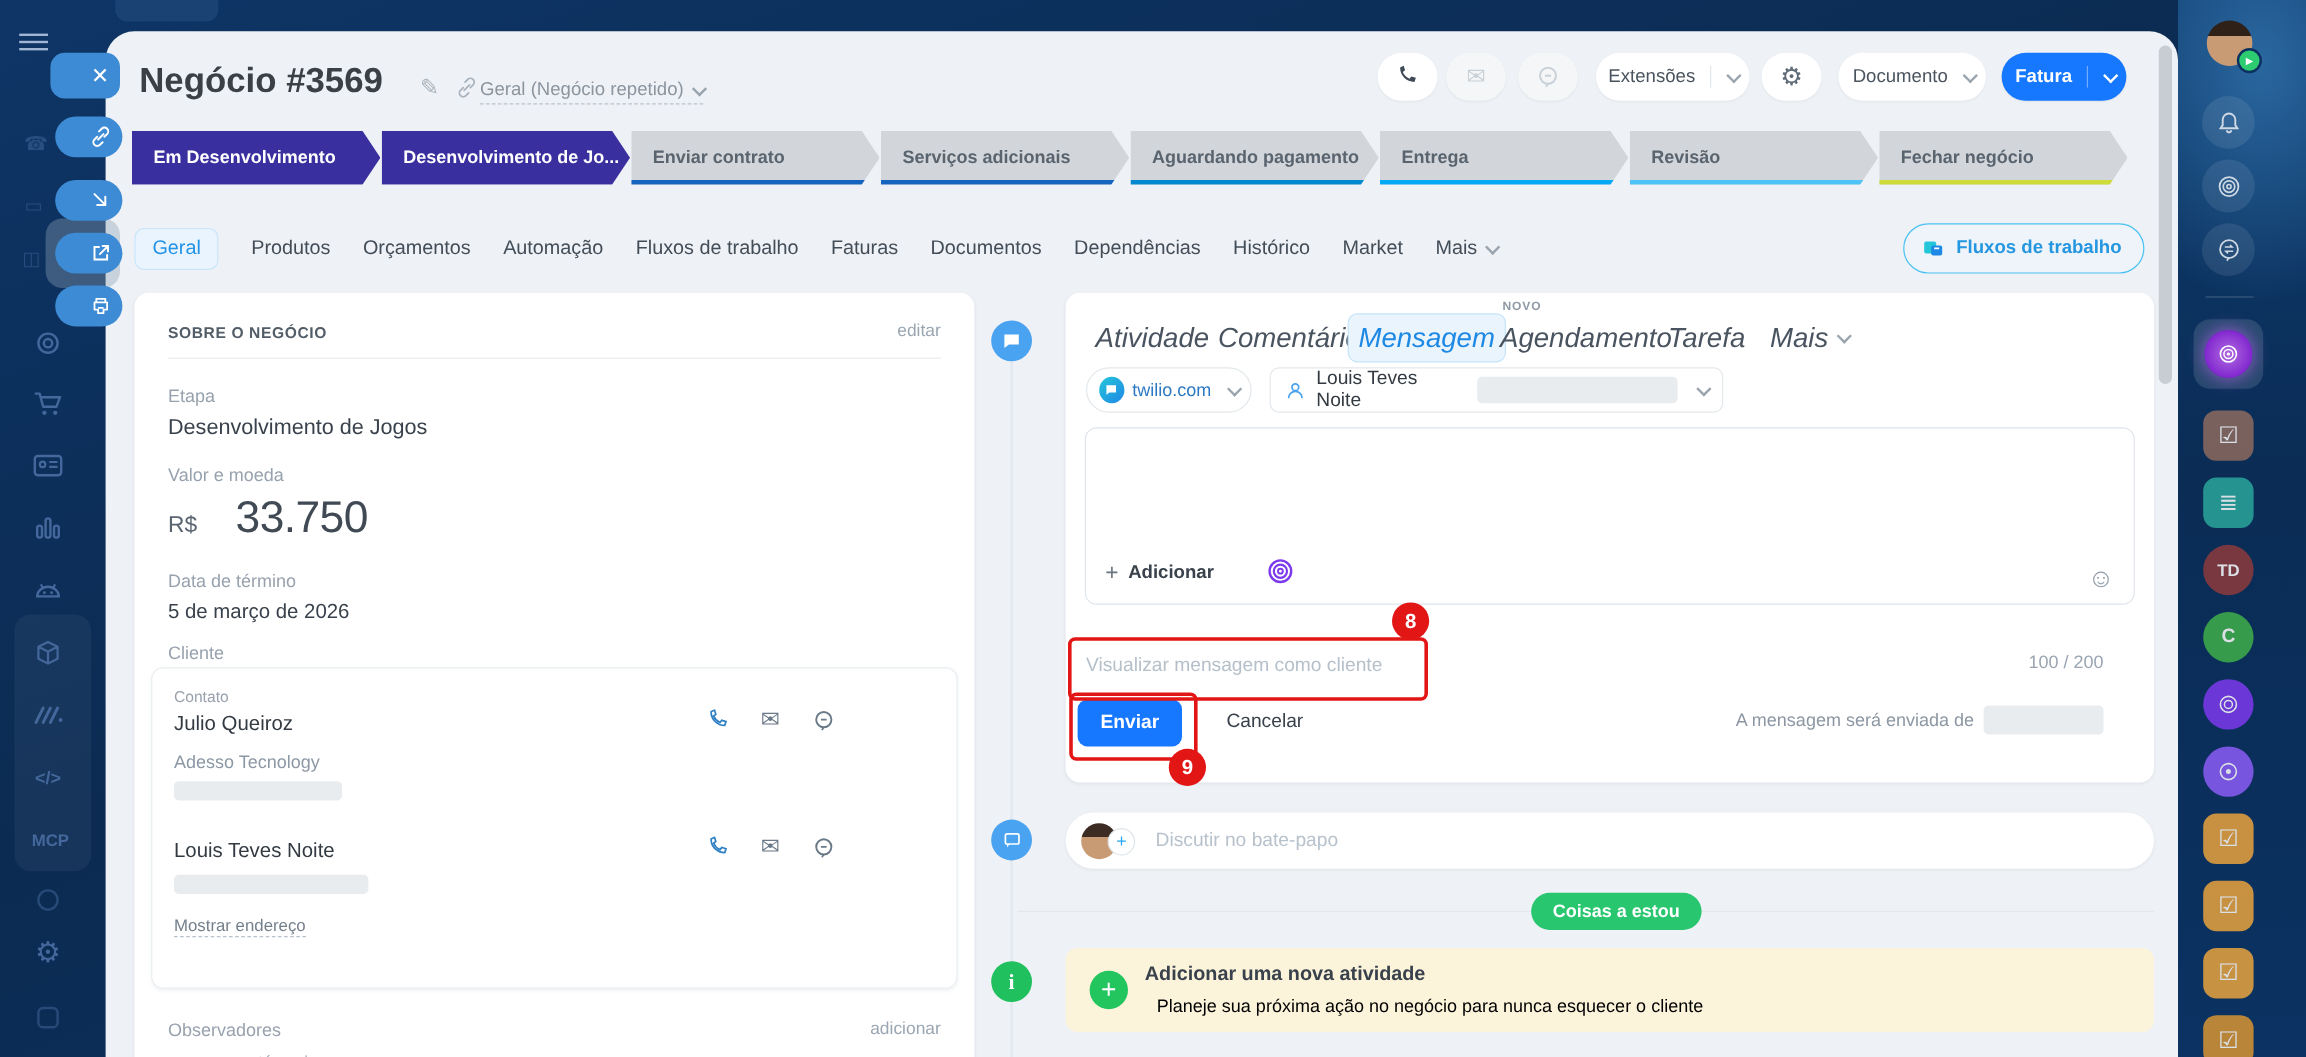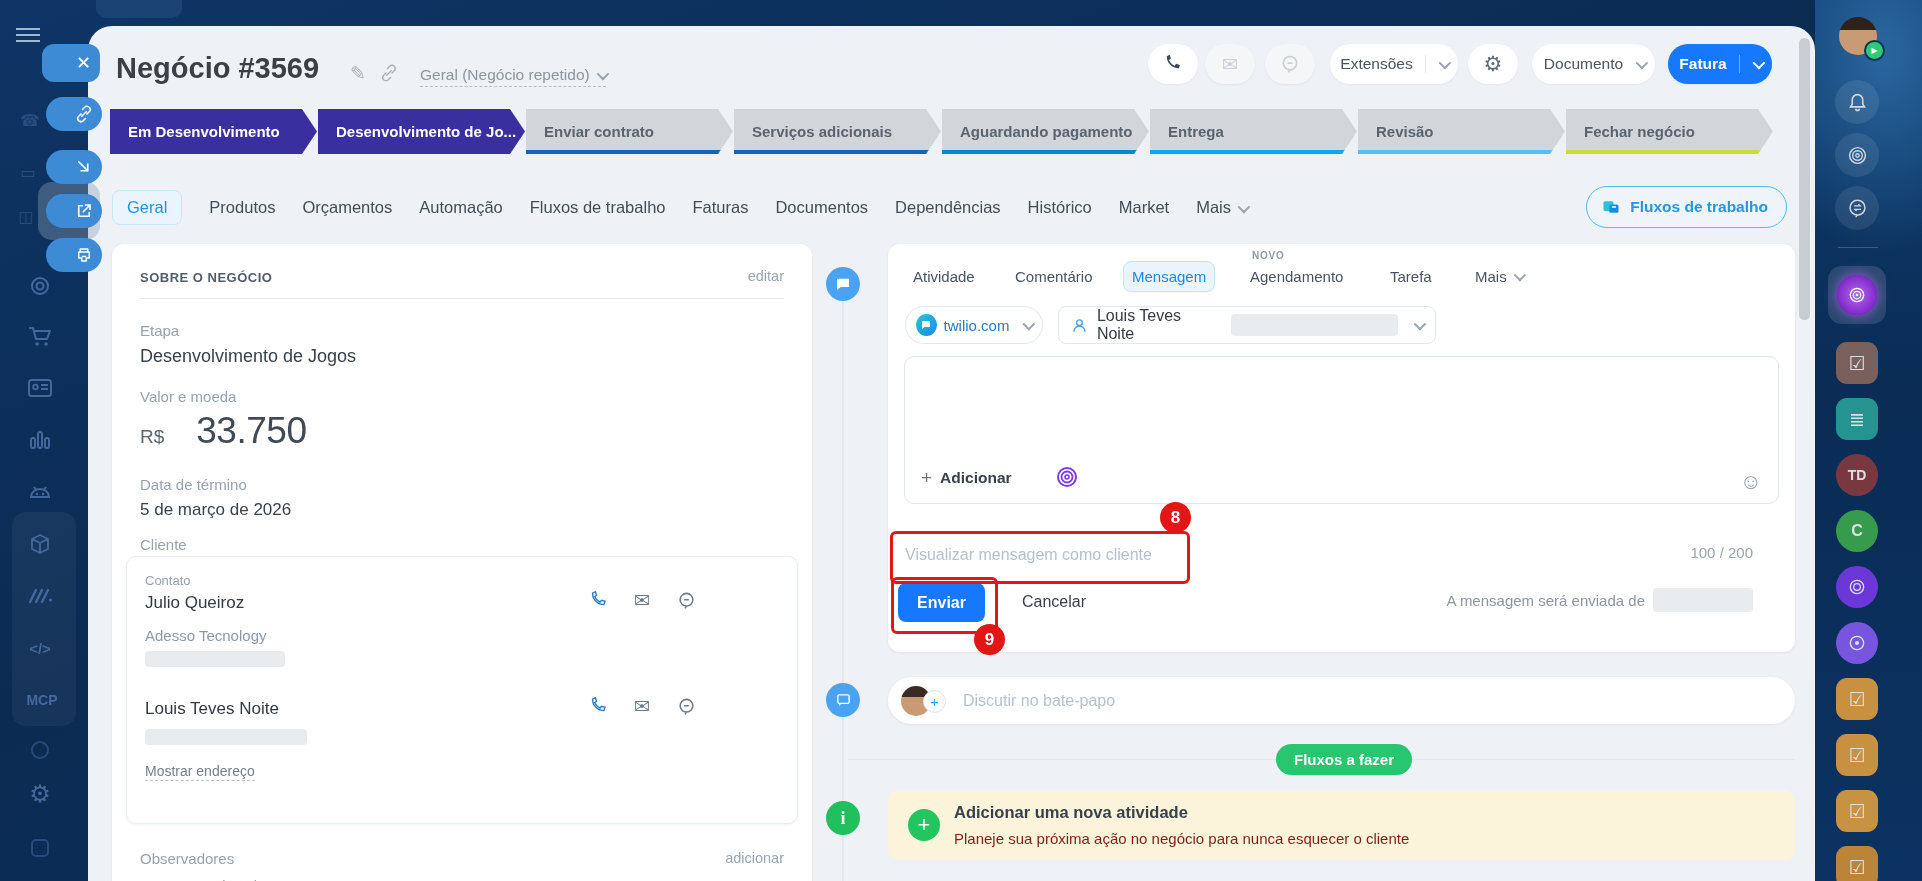--- a/index.html
+++ b/index.html
@@ -10,21 +10,21 @@
   .flex{display:flex;align-items:center;}
 
   
   .main-card{position:absolute;left:88px;top:26px;width:1727px;height:880px;
              background:#eef1f5;border-radius:24px 24px 0 0;overflow:hidden;}
   .top-tab{position:absolute;left:96px;top:0;width:86px;height:18px;background:#1a4273;border-radius:0 0 10px 10px;}
 
   
   .deal-title{position:absolute;left:28px;top:26px;font-size:29px;font-weight:700;color:#3a4046;}
   .title-icon{color:#aab4be;font-size:19px;}
-  .pipeline-sel{position:absolute;left:332px;top:40px;color:#8b959f;font-size:15.5px;
+  .pipeline-sel{position:absolute;left:312px;top:40px;color:#8b959f;font-size:15.5px;
                 border-bottom:1px dashed #b9c2cb;padding-bottom:2px;cursor:pointer;}
   .chev{display:inline-block;width:7px;height:7px;border-right:2px solid #9aa4ae;border-bottom:2px solid #9aa4ae;
         transform:rotate(45deg) translateY(-2px);margin-left:7px;}
   .hbtn{position:absolute;top:18px;height:40px;background:#fff;border-radius:20px;display:flex;
         align-items:center;justify-content:center;box-shadow:0 1px 2px rgba(50,70,90,.06);cursor:pointer;}
   .hbtn.dis{background:#f4f6f8;}
   .hbtn-lbl{font-size:15.5px;color:#4a545e;padding:0 6px;}
   .vdiv{width:1px;height:18px;background:#e1e6ea;margin:0 6px;}
   .fatura{background:#1677ff;}
   .fatura .hbtn-lbl{color:#fff;font-weight:600;}
@@ -61,21 +61,21 @@
                 border-radius:10px;box-shadow:0 1px 3px rgba(60,80,100,.07);background:#fff;}
   .c-ico{width:22px;height:22px;display:inline-flex;align-items:center;justify-content:center;cursor:pointer;}
   .blur{background:#e9ecef;border-radius:4px;}
   .dash-link{font-size:14px;color:#737f8b;border-bottom:1px dashed #b9c2cb;padding-bottom:1px;cursor:pointer;}
 
   
   .tl-line{position:absolute;left:754px;top:244px;bottom:0;width:2px;background:#e2e8ee;}
   .tl-ico{position:absolute;width:34px;height:34px;border-radius:50%;display:flex;align-items:center;justify-content:center;}
   .compose{position:absolute;left:800px;top:218px;width:907px;height:408px;background:#fff;border-radius:12px;
            box-shadow:0 1px 3px rgba(60,80,100,.08);}
-  .ct{position:absolute;top:24px;font-size:15px;color:#4a5460;cursor:pointer;white-space:nowrap;}
+  .ct{position:absolute;top:24px;font-size:23px;color:#4a5460;cursor:pointer;white-space:nowrap;font-style:italic;}
   .ct.active{background:#e9f4fd;border:1px solid #c5e4fa;border-radius:8px;padding:6px 8px;color:#1e88e5;top:17px;}
   .novo{position:absolute;font-size:10px;font-weight:700;letter-spacing:.8px;color:#8f9aa6;}
   .pill-field{position:absolute;top:62px;height:38px;border:1px solid #e3e8ec;display:flex;align-items:center;box-sizing:border-box;}
   .msg-box{position:absolute;left:16px;right:16px;top:112px;height:146px;border:1px solid #e0e5ea;border-radius:10px;}
   .msg-text{position:absolute;left:16px;top:14px;right:30px;font-size:16.5px;color:#333a42;line-height:1.55;}
   .redbox{position:absolute;border:3px solid #e31616;border-radius:6px;z-index:5;}
   .redbadge{position:absolute;width:31px;height:31px;border-radius:50%;background:#e31616;color:#fff;
             font-size:17px;font-weight:700;display:flex;align-items:center;justify-content:center;z-index:6;}
   .send-btn{position:absolute;left:10px;top:339px;width:87px;height:39px;background:#1677ff;color:#fff;
             font-size:16px;font-weight:600;border:none;border-radius:8px;cursor:pointer;}
@@ -423,27 +423,27 @@
   <div class="chat-pill">
     <div style="position:relative;margin-left:13px;width:48px;height:30px;">
       <div style="position:absolute;left:0;top:0;width:30px;height:30px;border-radius:50%;background:linear-gradient(#3c2b22 0 38%,#c99b74 38%);"></div>
       <div style="position:absolute;left:22px;top:4px;width:21px;height:21px;border-radius:50%;background:#fff;border:1px solid #dfe5ea;color:#2aa6f2;font-size:15px;display:flex;align-items:center;justify-content:center;">+</div>
     </div>
     <span style="margin-left:14px;font-size:16px;color:#b8c2cc;">Discutir no bate-papo</span>
   </div>
 
   <div class="todo-line"></div>
   <div class="todo-pill">
-      <span>Fluxos a fazer</span>
+      <span>Coisas a estou</span>
     </div>
   <div class="tl-ico" style="left:738px;top:775px;background:#21c05f;color:#fff;font-weight:700;font-family:'Liberation Serif',serif;font-size:18px;">i</div>
   <div class="banner">
     <div class="abs" style="left:20px;top:19px;width:32px;height:32px;border-radius:50%;background:#22c55e;color:#fff;font-size:22px;display:flex;align-items:center;justify-content:center;">+</div>
     <div class="abs" style="left:66px;top:13px;font-size:16.5px;font-weight:600;color:#39424c;">Adicionar uma nova atividade</div>
-    <div class="abs" style="left:66px;top:40px;font-size:15px;color:#7f1d1d;text-align:right;">Planeje sua próxima ação no negócio para nunca esquecer o cliente</div>
+    <div class="abs" style="left:76px;top:40px;font-size:15px;color:#000000;text-align:right;">Planeje sua próxima ação no negócio para nunca esquecer o cliente</div>
   </div>
 </div>
 
 <div class="scrollbar"></div>
 
 <div class="right-rail"></div>
 <div class="abs" style="left:1839px;top:17px;width:38px;height:38px;border-radius:50%;background:linear-gradient(#2f2018 0 35%,#c99b74 35%);z-index:3;cursor:pointer;"></div>
 <div class="abs" style="left:1864px;top:40px;width:17px;height:17px;border-radius:50%;background:#2ecc71;border:2px solid #0c3160;color:#fff;font-size:8px;display:flex;align-items:center;justify-content:center;z-index:4;">▶</div>
 
 <div class="rr-circ" style="top:80px;">

